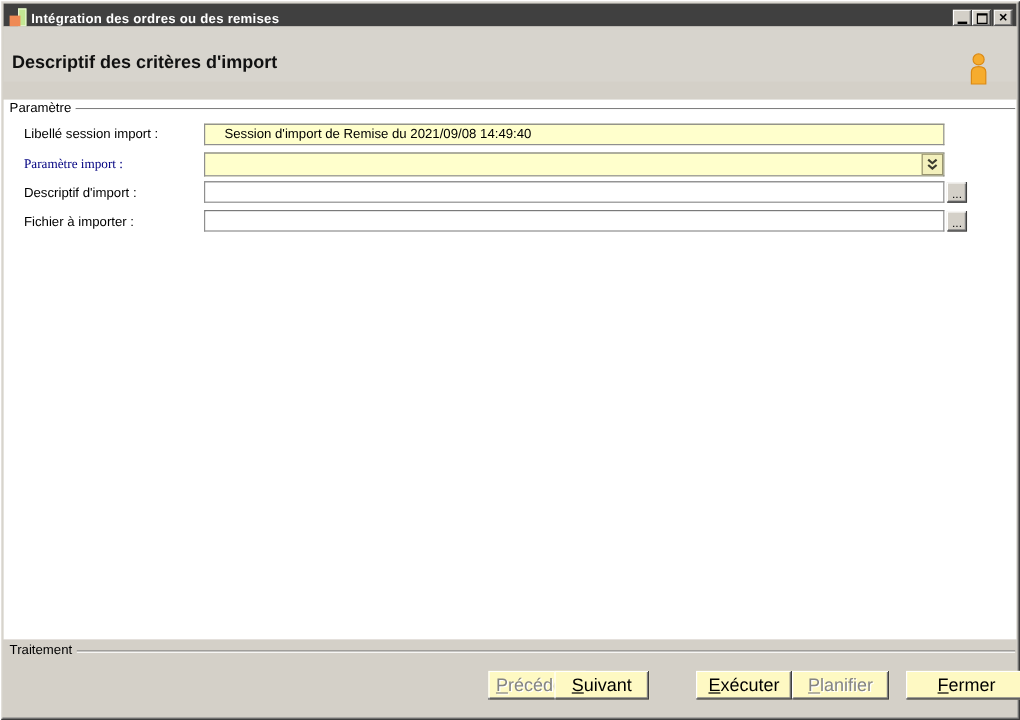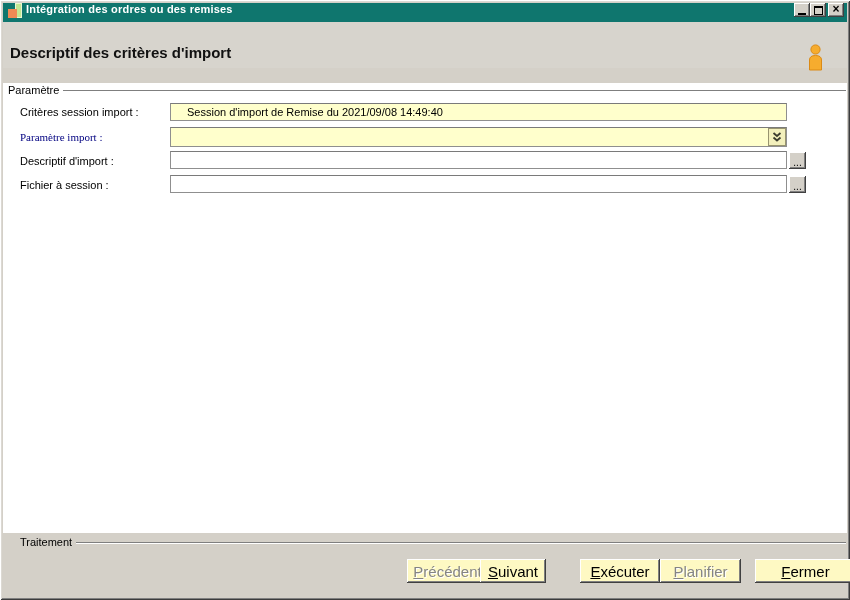--- a/index.html
+++ b/index.html
@@ -9,21 +9,21 @@
   .frame {
     position:absolute; inset:0; background:#d4d0c8;
     box-shadow: inset 1px 1px 0 #ffffff, inset -1px -1px 0 #3c3c3c,
                 inset 2px 2px 0 #dcd9d3, inset -2px -2px 0 #7f7f7f;
   }
   .inner { position:absolute; inset:3px; }
 
   
   .titlebar {
     position:absolute; left:0; top:0; right:0; height:19px;
-    background:#0f766e; display:flex; align-items:flex-start; padding:0 2px;
+    background:#404040; display:flex; align-items:flex-end; padding:0 2px;
   }
   .app-icon { position:relative; width:14px; height:15px; margin:0 4px 0 3px; flex:0 0 auto; }
   .app-icon .green  { position:absolute; right:0; top:0; width:7px; height:15px; background:#c3e793; border:1px solid #e8f7d2; }
   .app-icon .orange { position:absolute; left:0; bottom:0; width:9px; height:9px; background:#ef8a55; }
   .title-text { color:#ffffff; font-weight:bold; font-size:11px; letter-spacing:.2px; flex:1 1 auto;
                 white-space:nowrap; overflow:hidden; }
   .tb-buttons { display:flex; align-items:center; gap:0; margin-right:1px; }
   .tb-btn {
     width:16px; height:14px; background:#d4d0c8; position:relative;
     box-shadow: inset -1px -1px 0 #404040, inset 1px 1px 0 #ffffff, inset -2px -2px 0 #808080;
@@ -65,21 +65,21 @@
 
   .browse-btn {
     position:absolute; width:17px; height:17px; background:#d4d0c8;
     box-shadow: inset -1px -1px 0 #404040, inset 1px 1px 0 #ffffff, inset -2px -2px 0 #808080;
     font-size:10px; line-height:8px; text-align:center; padding-top:7px; cursor:default;
     font-family:"Liberation Sans", sans-serif;
   }
 
   
   .bottom { position:absolute; left:0; top:530px; right:0; bottom:0; background:#d4d0c8; }
-  .bottom .group-head { top:3px; left:5px; right:1px;margin-left:12px; }
+  .bottom .group-head { top:3px; left:5px; right:1px; }
 
   .btn95 {
     position:absolute; top:26px; height:24px; background:#fef9c3;
     box-shadow: inset -1px -1px 0 #404040, inset 1px 1px 0 #ffffff, inset -2px -2px 0 #808080;
     border:none; font-family:"Liberation Sans", sans-serif; font-size:15px; color:#000;
     text-align:center; cursor:default;
   }
   .btn95.disabled { color:#848484; text-shadow:1px 1px 0 #ffffff; }
   .btn95 u { text-underline-offset:1px; }
 </style>
@@ -113,50 +113,50 @@
         <path d="M4.5 26 L4.5 16 Q4.5 11.5 10.5 11.5 Q16.5 11.5 16.5 16 L16.5 26 Z" fill="#F6AC2E" stroke="#DB8A15" stroke-width="1"></path>
       </svg>
     </div>
 
     <div class="main">
       <div class="group-head">
         <span class="group-label">Paramètre</span>
         <span class="etch"></span>
       </div>
 
-      <span class="lbl" style="top:20px">Critères session import :</span>
+      <span class="lbl" style="top:20px">Libellé session import :</span>
       <input class="field yellow" style="left: 167px; top: 20px; width: 617px;" readonly="" value="Session d'import de Remise du 2021/09/08 14:49:40">
 
       <span class="lbl required" style="top:45px">Paramètre import :</span>
       <span class="combo" style="left:167px; top:44px; width:617px; height:20px">
         <input class="field yellow" readonly="" value="" style="">
         <span class="dd-btn">
           <svg width="10" height="11" viewBox="0 0 10 11">
             <path d="M1.5 1 L5 4 L8.5 1" fill="none" stroke="#3b3b2e" stroke-width="1.8"></path>
             <path d="M1.5 5.5 L5 8.5 L8.5 5.5" fill="none" stroke="#3b3b2e" stroke-width="1.8"></path>
           </svg>
         </span>
       </span>
 
       <span class="lbl" style="top:69px">Descriptif d'import :</span>
       <input class="field" style="left: 167px; top: 68px; width: 617px;" readonly="" value="">
       <span class="browse-btn" style="left:786px; top:69px">...</span>
 
-      <span class="lbl" style="top:93px">Fichier à session :</span>
+      <span class="lbl" style="top:93px">Fichier à importer :</span>
       <input class="field" style="left: 167px; top: 92px; width: 617px;" readonly="" value="">
       <span class="browse-btn" style="left:786px; top:93px">...</span>
     </div>
 
     <div class="bottom">
       <div class="group-head">
         <span class="group-label">Traitement</span>
         <span class="etch"></span>
       </div>
 
       <button class="btn95 accel disabled" style="left:404px; width:81px"><u>P</u>récédent</button>
-      <button class="btn95 accel" style="left:477px; width:66px"><u>S</u>uivant</button>
+      <button class="btn95 accel" style="left:459px; width:79px"><u>S</u>uivant</button>
       <button class="btn95 accel" style="left:577px; width:80px"><u>E</u>xécuter</button>
       <button class="btn95 accel disabled" style="left:657px; width:81px"><u>P</u>lanifier</button>
       <button class="btn95 accel" style="left:752px; width:101px"><u>F</u>ermer</button>
     </div>
 
   </div>
 </div>
 
 </body></html>

